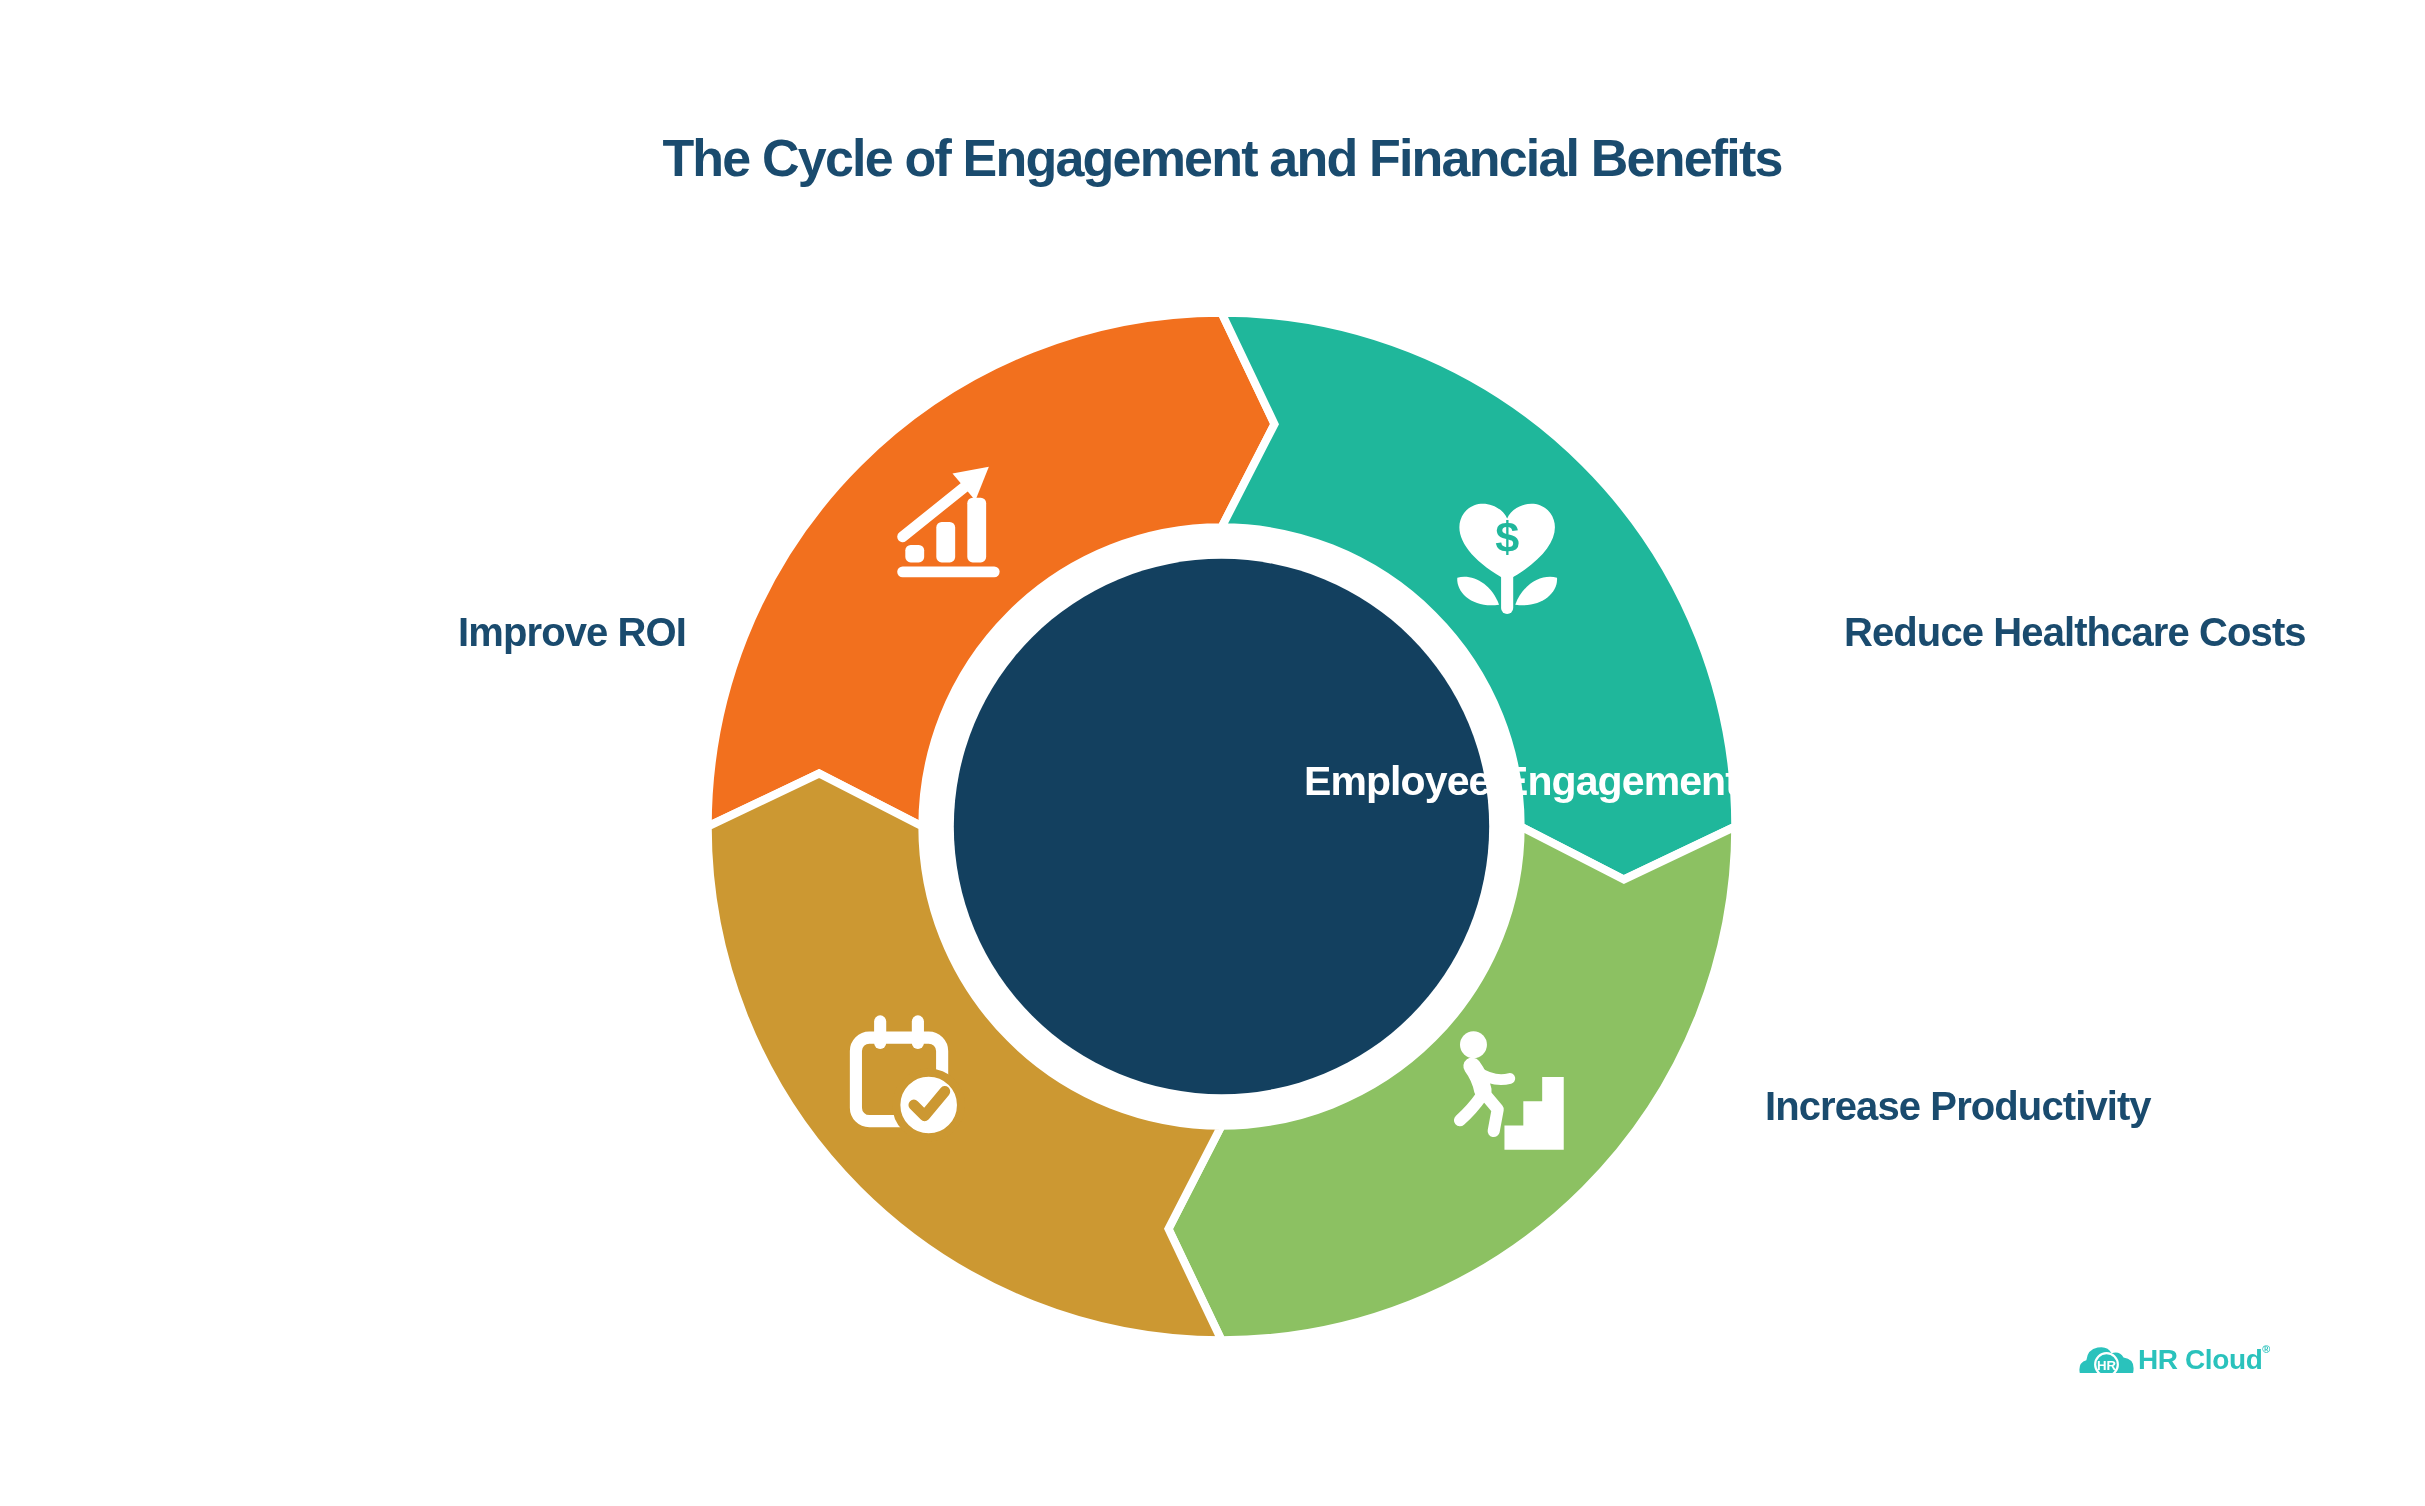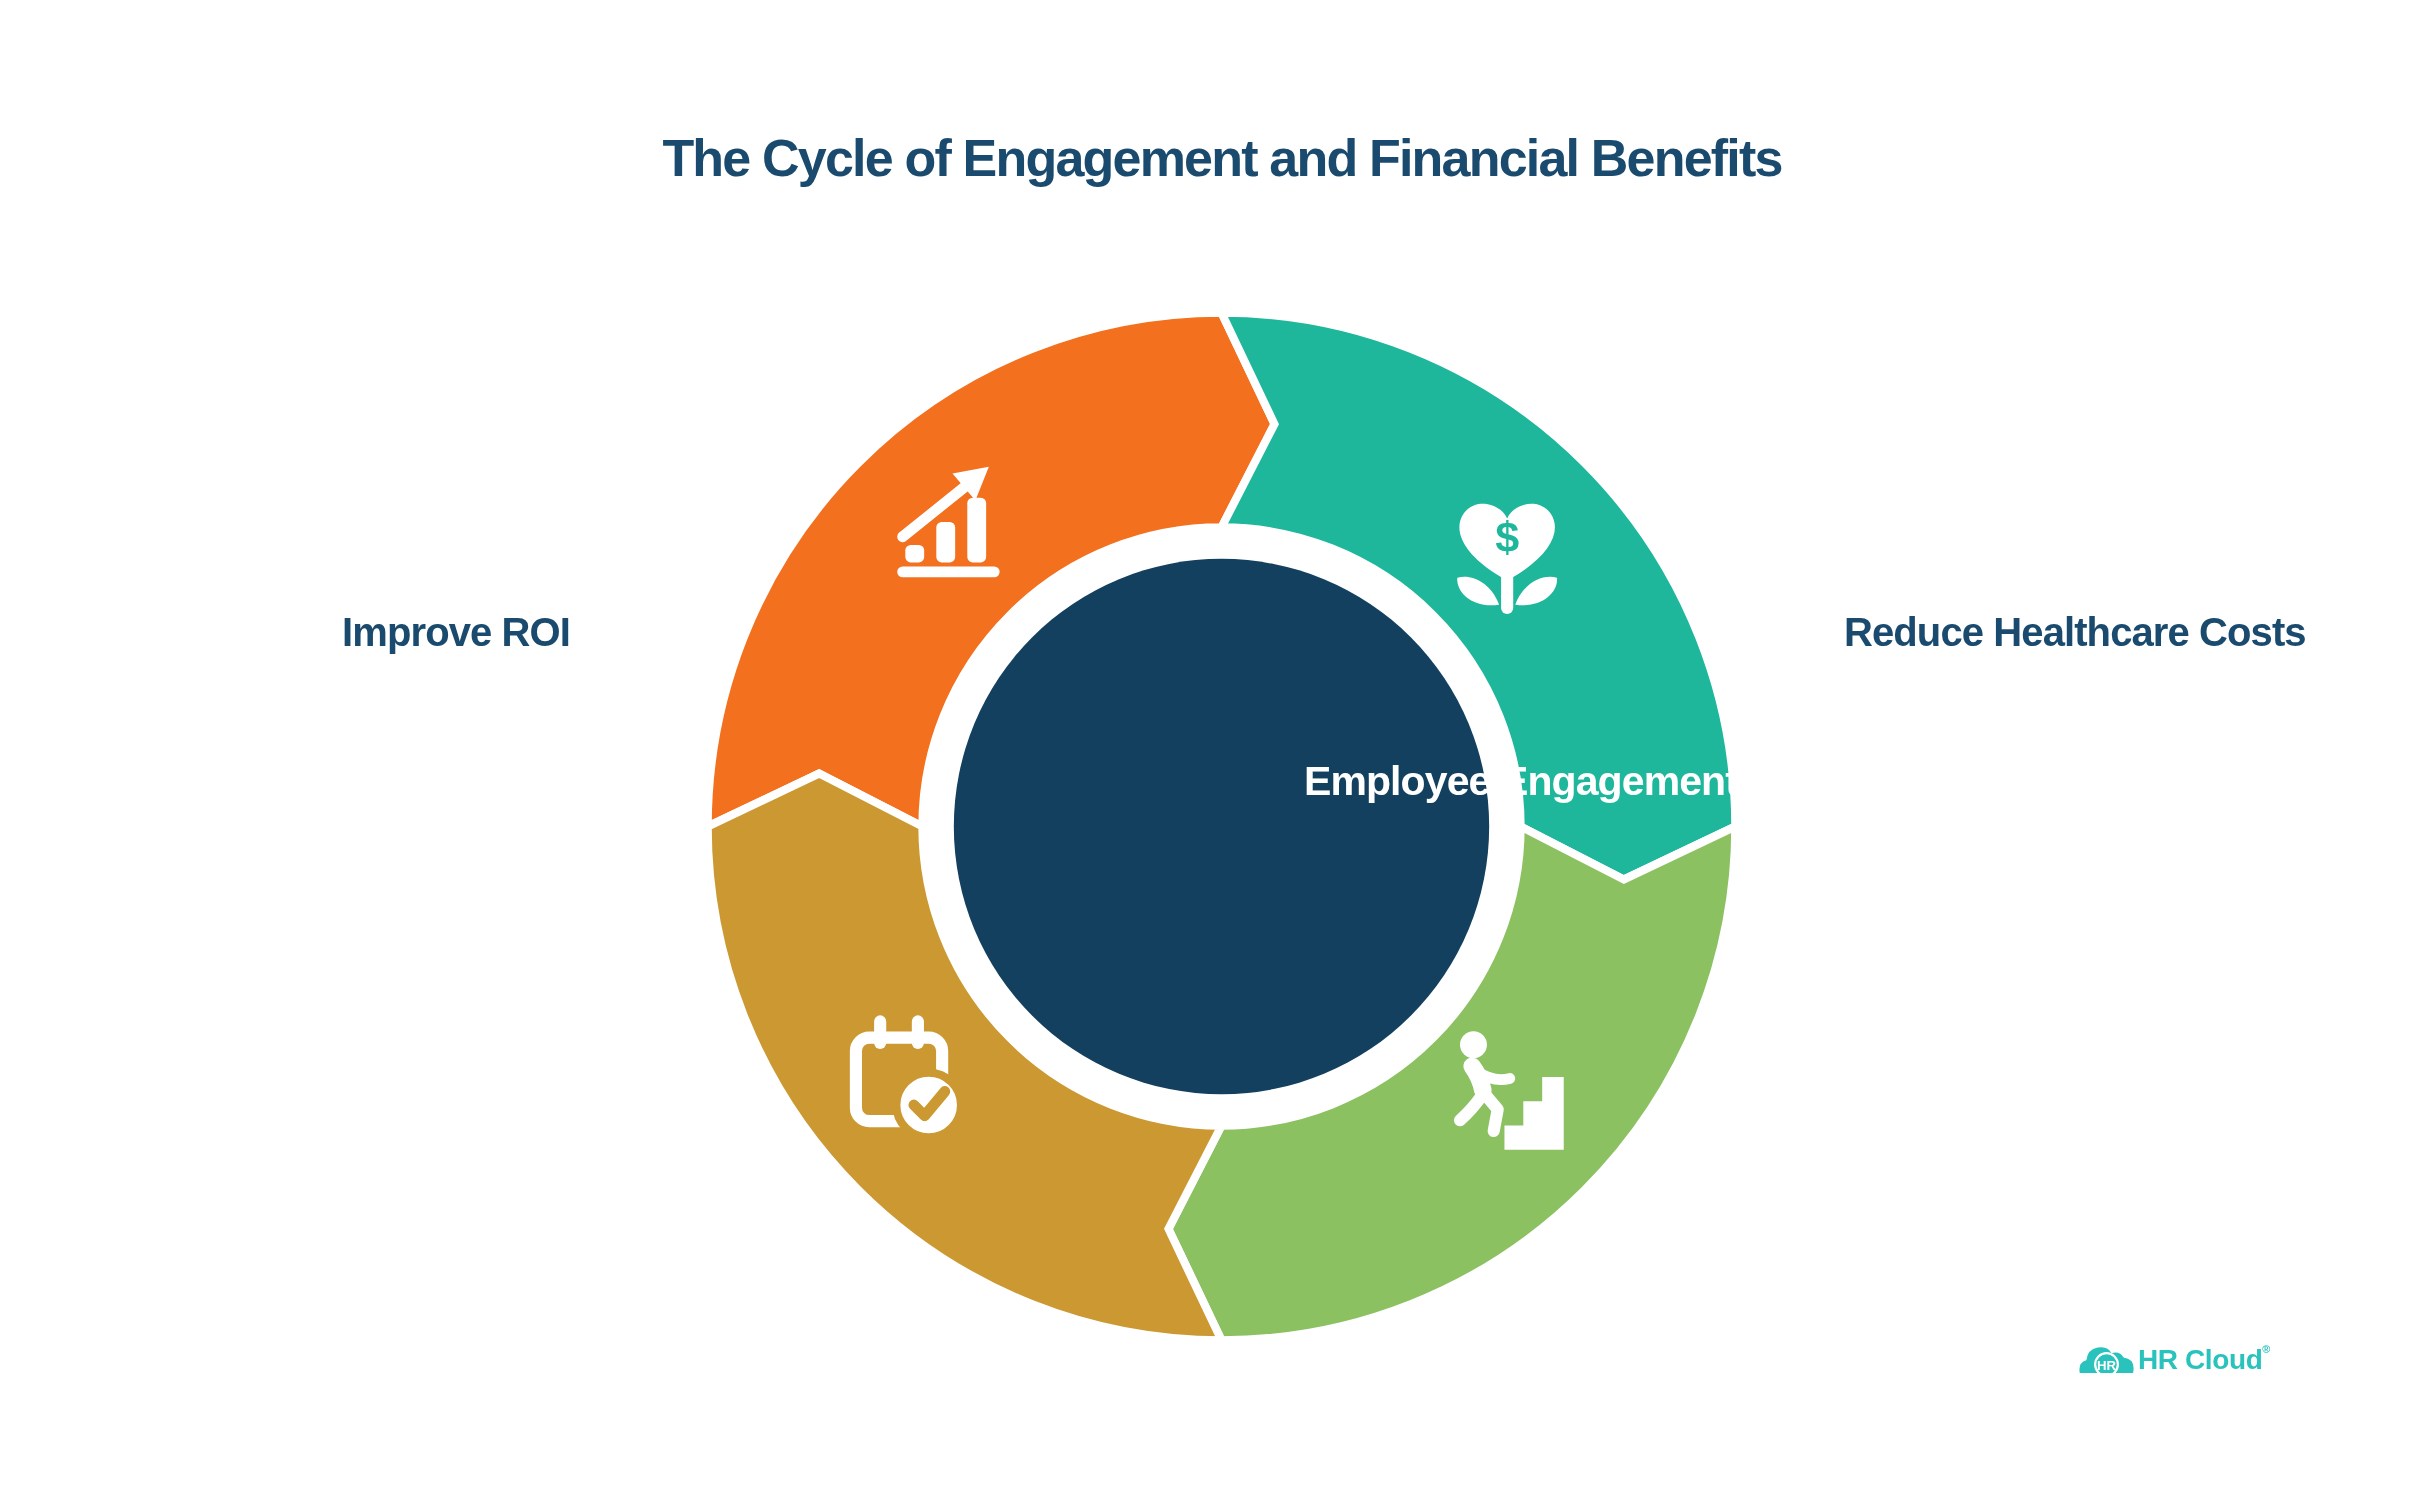--- a/index.html
+++ b/index.html
@@ -24,21 +24,21 @@
     text-align:right;
     font-size:41px;font-weight:bold;letter-spacing:-0.9px;
     color:#ffffff;
   }
   .benefit-label{
     position:absolute;
     font-size:40px;font-weight:bold;letter-spacing:-0.9px;
     color:var(--text-navy,#1A4B6E);
     white-space:nowrap;
   }
-  .label-improve-roi{right:1856px;top:610px;text-align:left;}
+  .label-improve-roi{right:1740px;top:610px;text-align:left;}
   .label-reduce-healthcare{left:1844px;top:610px;}
   .label-decrease-absenteeism{right:1797px;top:1127px;text-align:right;}
   .label-increase-productivity{left:1765px;top:1084px;}
   .logo{
     position:absolute;left:2075px;top:1335px;
     display:flex;align-items:center;gap:0;
   }
   .logo-wordmark{
     font-size:28px;font-weight:bold;letter-spacing:-0.4px;
     color:var(--logo-teal,#2AC2BC);
@@ -101,20 +101,21 @@
       </svg>
 
       <circle cx="575" cy="575" r="298" fill="#13405F"></circle>
     </svg>
 
     <div class="center-label">Employee Engagement</div>
   </div>
 
   <div class="benefit-label label-improve-roi">Improve ROI</div>
   <div class="benefit-label label-reduce-healthcare">Reduce Healthcare Costs</div>
+  <div class="benefit-label label-increase-productivity">Increase Productivity</div>
 
   <div class="logo">
     <svg width="63" height="49" viewBox="0 0 100 76">
       <path d="M24 70 Q7 70 7 54 Q7 42 18 39 Q20 22 36 19 Q52 16 58 28 Q71 24 77 35 Q93 37 93 52 Q93 70 77 70 Z" fill="#2AC2BC"></path>
       <circle cx="50" cy="46" r="18" fill="none" stroke="#ffffff" stroke-width="3.5"></circle>
       <text x="50" y="54" text-anchor="middle" font-size="21" font-weight="bold" fill="#ffffff" font-family="Liberation Sans, sans-serif">HR</text>
     </svg>
     <span class="logo-wordmark"><span>HR Cloud</span><sup>®</sup></span>
   </div>
 

